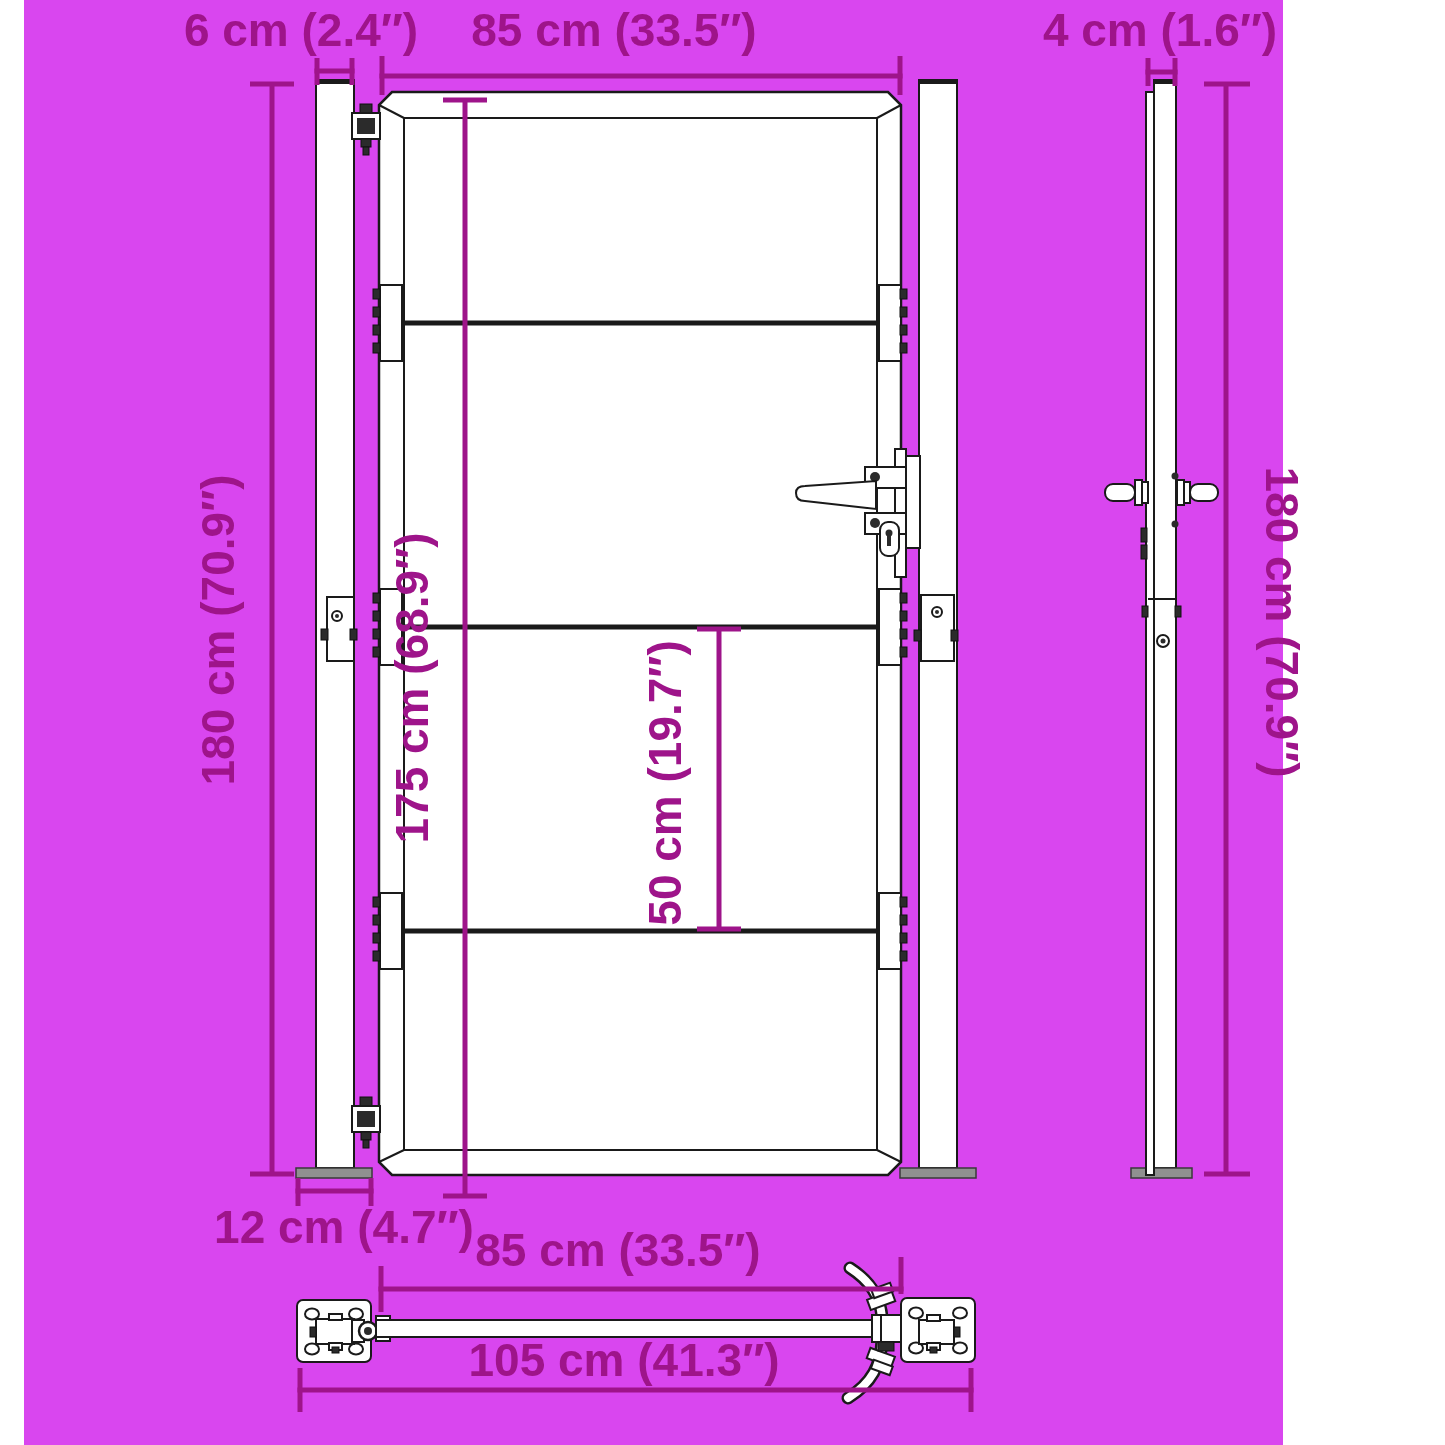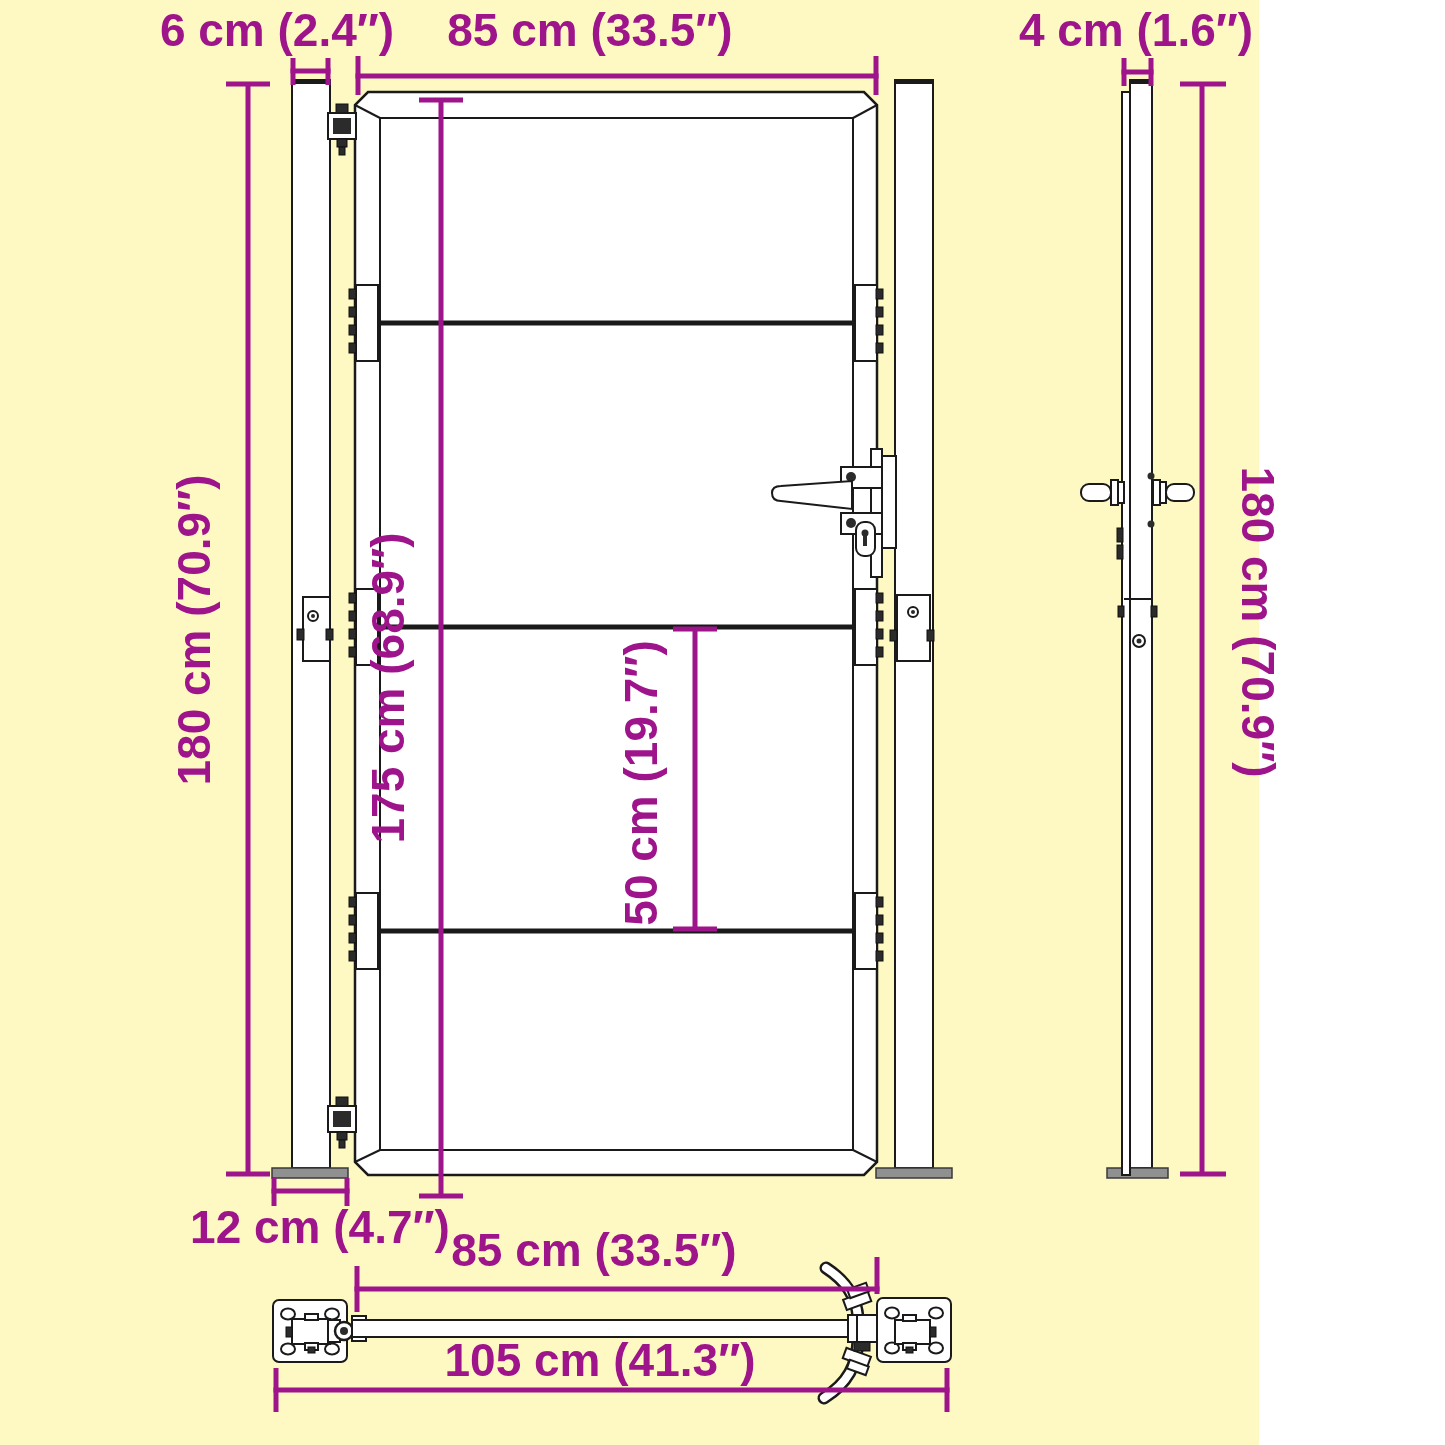--- a/index.html
+++ b/index.html
@@ -1,17 +1,17 @@
 <!DOCTYPE html>
 <html style="--accent: #9E148A; --line: #1a1a1a; --metal: #909090;"><head>
 <meta charset="utf-8">
 <style>
   :root { --accent:#9E148A; --line:#1a1a1a; --metal:#909090; }
   html,body { margin:0; padding:0; background:#fff; }
-  .stage { width:1259px; height:1445px; position:relative; background:#fef9c3; }
+  .stage { width:1259px; height:1445px; position:relative; background:#d946ef;margin-left:24px; }
   svg { display:block; }
   .ln   { fill:#fff; stroke:var(--line); stroke-width:2; }
   .lnt  { fill:none; stroke:var(--line); stroke-width:2; }
   .ln25 { stroke-width:2.5; }
   .thick{ stroke:var(--line); stroke-width:4; }
   .rail { stroke:var(--line); stroke-width:5; }
   .dk   { fill:#2b2b2b; stroke:none; }
   .dkln { fill:#2b2b2b; stroke:#111; stroke-width:1; }
   .metal{ fill:var(--metal); stroke:#3a3a3a; stroke-width:1.5; }
   .dim  { stroke:var(--accent); stroke-width:5; fill:none; }

